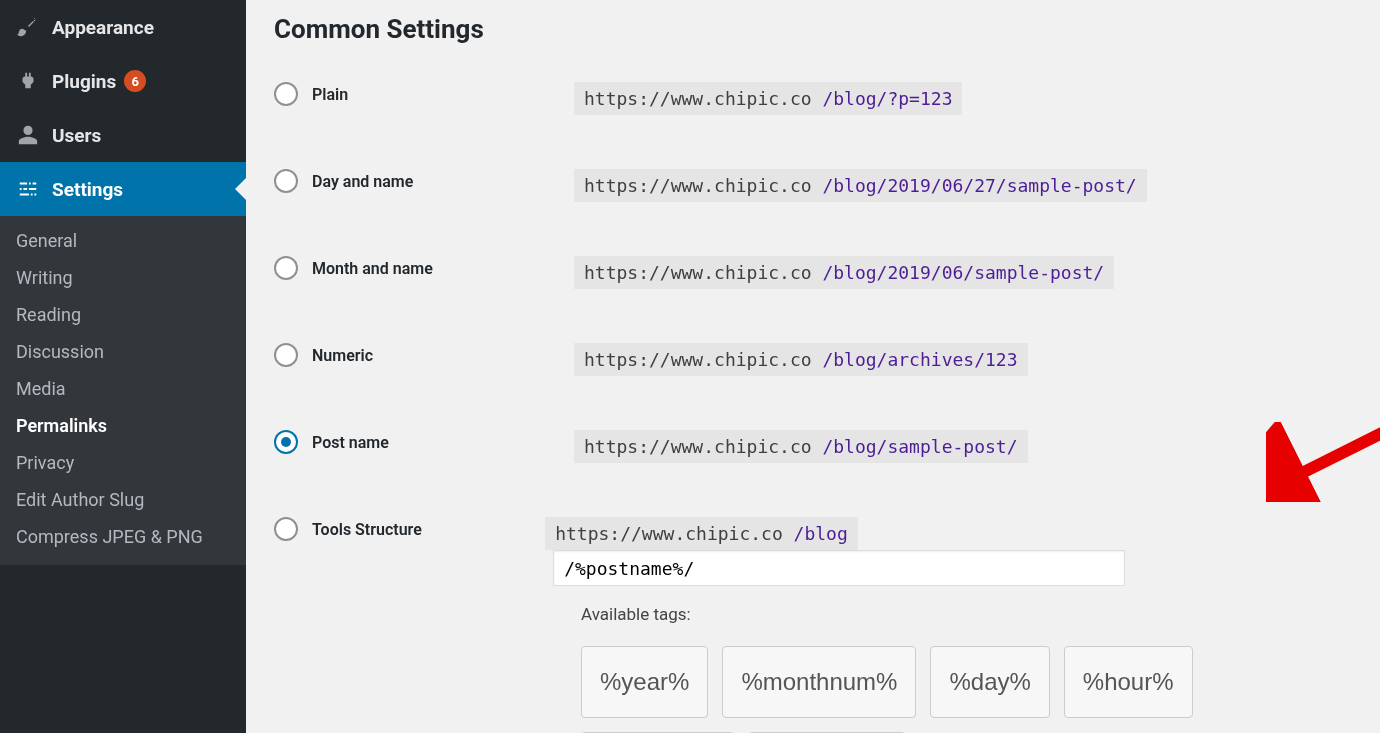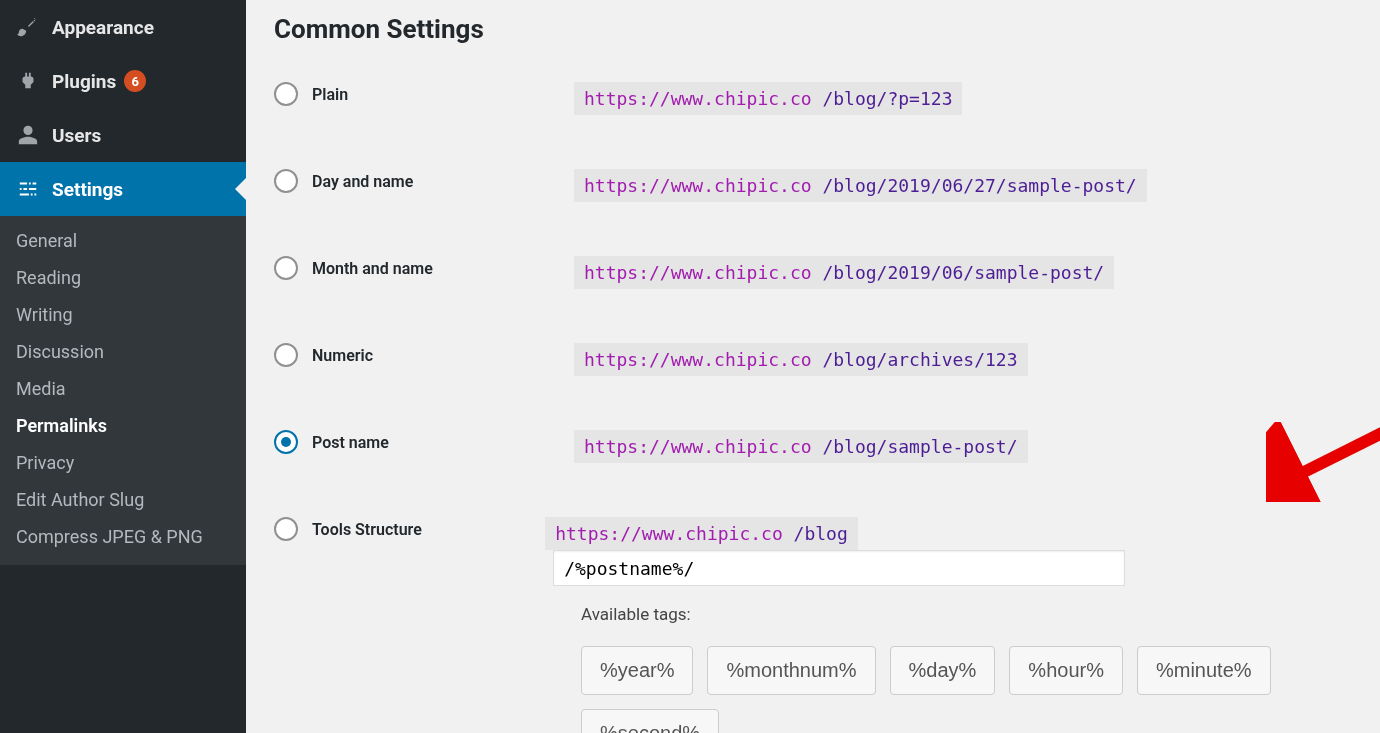--- a/index.html
+++ b/index.html
@@ -119,21 +119,21 @@
   .opt-example-col {
     display: flex; align-items: center; flex-wrap: wrap;
   }
   .code-bg {
     background: #e5e5e5;
     padding: 6px 10px;
     font-family: Consolas, Menlo, monospace;
     font-size: 18px;
     color: #555;
   }
-  .code-bg .base { color: #a21caf; }
+  .code-bg .base { color: #404040; }
   .code-bg .suffix { color: #4c1d95; }
 
   .custom-input {
     font-family: Consolas, Menlo, monospace;
     font-size: 18px;
     padding: 6px 10px;
     border: 1px solid #ddd;
     box-shadow: inset 0 1px 2px rgba(0,0,0,0.07);
     width: 572px;
     margin-left: 8px;
@@ -145,22 +145,22 @@
   .avail-label {
     font-size: 17px;
     color: #444;
     margin-top: 12px;
     margin-bottom: 22px;
   }
   .tag-row { display: flex; flex-wrap: wrap; gap: 14px; }
   .tag-btn {
     background: #f7f7f7;
     border: 1px solid #ccc;
-    padding: 12px 18px;
-    font-size: 20px;
+    padding: 21px 18px;
+    font-size: 24px;
     border-radius: 4px;
     cursor: pointer;
     color: #555;
   }
 
   
   .arrow-annot {
     position: absolute;
     left: 1020px; top: 422px;
     pointer-events: none;
@@ -206,22 +206,22 @@
       <span class="icon">
         <svg width="22" height="22" viewBox="0 0 24 24" fill="currentColor">
             <path d="M3 5h8v2H3zm10 0h2v2h-2zm4 0h4v2h-4zM3 11h2v2H3zm4 0h4v2H7zm6 0h8v2h-8zM3 17h10v2H3zm12 0h2v2h-2zm4 0h2v2h-2z"></path>
           </svg>
       </span>
       <span>Settings</span>
     </div>
 
     <div class="submenu">
       <div class="sub-item">General</div>
+      <div class="sub-item">Writing</div>
       <div class="sub-item">Reading</div>
-      <div class="sub-item">Writing</div>
       <div class="sub-item">Discussion</div>
       <div class="sub-item">Media</div>
       <div class="sub-item current">Permalinks</div>
       <div class="sub-item">Privacy</div>
       <div class="sub-item">Edit Author Slug</div>
       <div class="sub-item">Compress JPEG &amp; PNG</div>
     </div>
   </nav>
 
   <main class="main">

